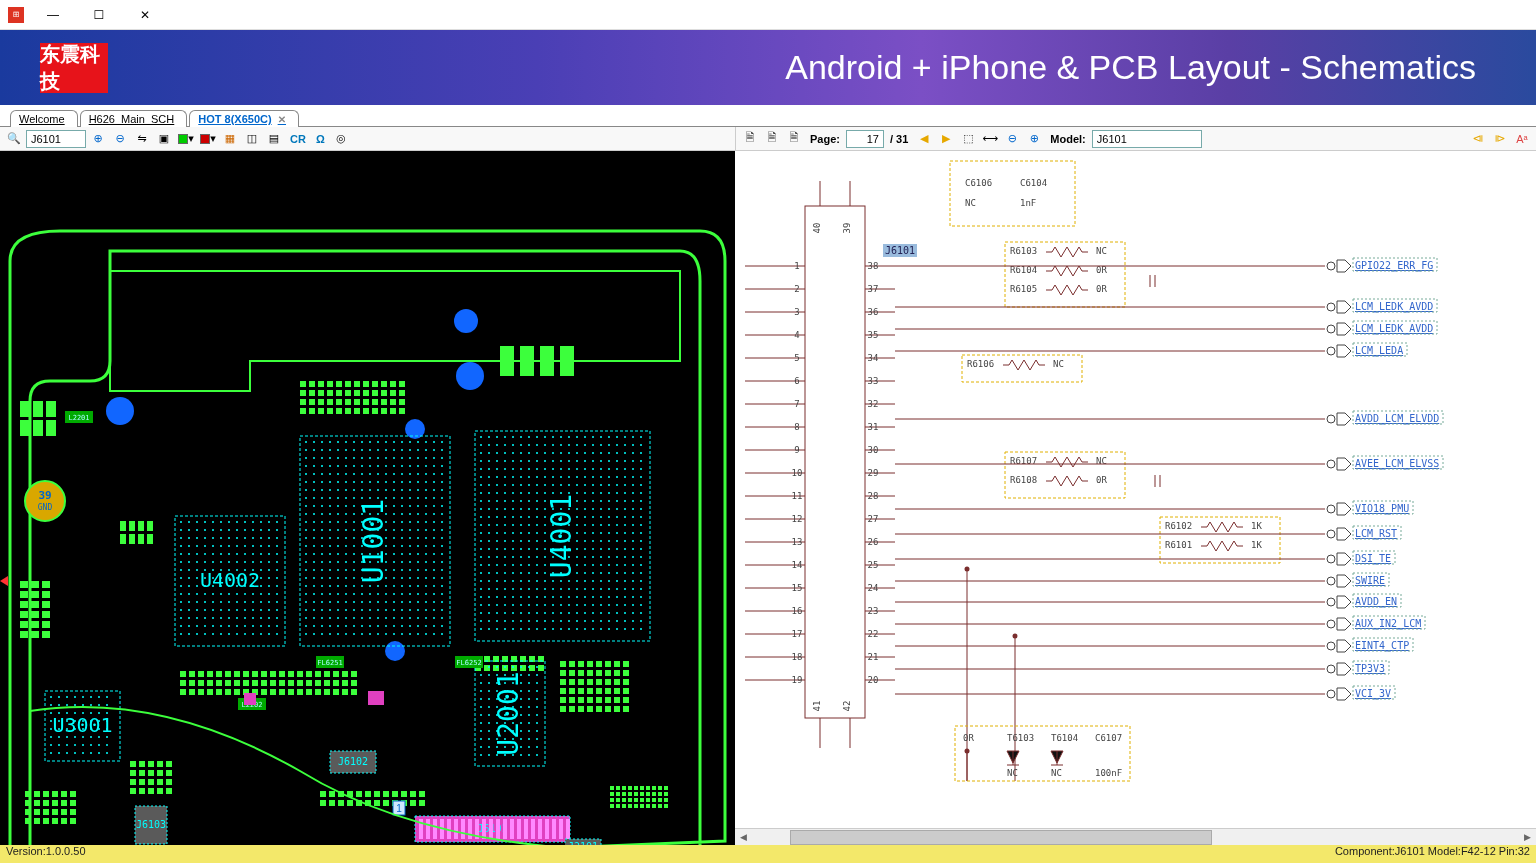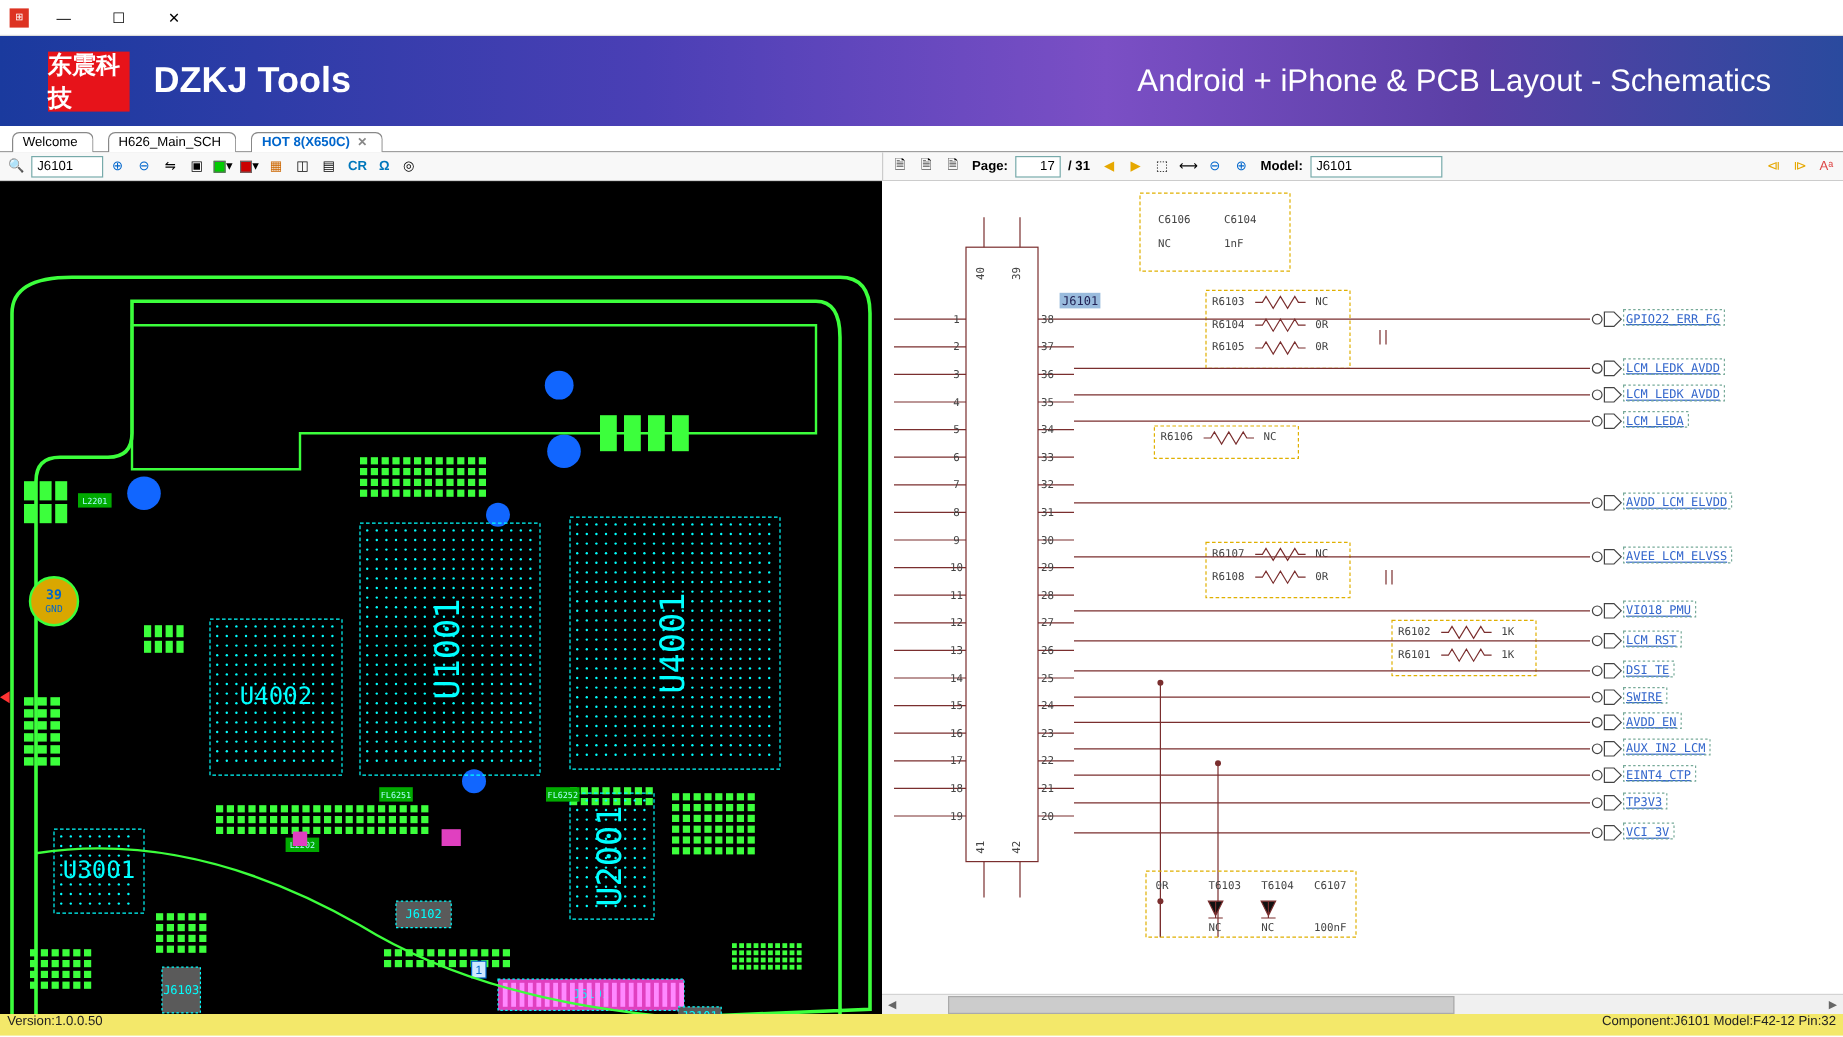--- a/index.html
+++ b/index.html
@@ -2,25 +2,25 @@
 <html><head>
 <meta charset="utf-8">
 <style>
 * { box-sizing: border-box; margin: 0; padding: 0; }
 body { font-family: "Segoe UI", Tahoma, sans-serif; font-size: 12px; background: #fff; overflow: hidden; width: 1536px; height: 864px; }
 .titlebar { height: 30px; background: #fff; display: flex; align-items: center; padding: 0 8px; border-bottom: 1px solid #ddd; }
 .titlebar .app-icon { width: 16px; height: 16px; background: #d32; margin-right: 6px; display: inline-flex; align-items: center; justify-content: center; color: #fff; font-size: 8px; }
 .titlebar .title { flex: 1; font-size: 12px; color: #000; }
 .titlebar .win-btn { width: 46px; height: 30px; display: flex; align-items: center; justify-content: center; color: #000; }
 .banner { height: 75px; background: linear-gradient(90deg, #1a3a9e 0%, #4a3fb5 35%, #7b4fc5 60%, #5a3fa5 80%, #2a4a9e 100%); display: flex; align-items: center; padding: 0 40px; color: #fff; position: relative; }
-.banner .logo { width: 68px; height: 50px; background: #e7131a; display: flex; align-items: center; justify-content: center; font-size: 20px; font-weight: bold; margin-right: 20px; color: #fff; }
+.banner .logo { width: 68px; height: 50px; background: #e7131a; display: flex; align-items: center; justify-content: center; font-size: 20px; font-weight: bold; margin-right: 0; color: #fff; }
 .banner .tool-name { font-size: 30px; font-weight: bold; }
-.banner .tagline { position: absolute; right: 60px; font-size: 26px; }
+.banner .tagline { position: absolute; right: 60px; font-size: 34px; }
 .tabbar { height: 22px; background: #fff; display: flex; align-items: flex-end; padding-left: 10px; border-bottom: 1px solid #888; }
-.tab { padding: 2px 12px 2px 8px; border: 1px solid #888; border-bottom: none; border-radius: 6px 6px 0 0; margin-right: 12px; font-size: 11px; background: #fff; position: relative; bottom: -1px; }
+.tab { padding: 2px 12px 2px 8px; border: 1px solid #888; border-bottom: none; border-radius: 6px 6px 0 0; margin-right: 2px; font-size: 11px; background: #fff; position: relative; bottom: -1px; text-decoration: underline; }
 .tab.active { color: #0066cc; font-weight: bold; }
 .tab .close { margin-left: 6px; color: #888; font-size: 10px; }
 .toolbar { height: 24px; display: flex; align-items: center; padding: 0 4px; gap: 2px; background: #f8f8f8; border-bottom: 1px solid #ccc; }
 .toolbar.right-tb { border-left: 1px solid #ccc; }
 .tb-btn { width: 20px; height: 20px; display: flex; align-items: center; justify-content: center; border: 1px solid transparent; border-radius: 3px; font-size: 11px; }
 .tb-search { width: 60px; height: 18px; border: 1px solid #7aa; font-size: 11px; padding: 0 4px; }
 .tb-label { font-size: 11px; padding: 0 4px; font-weight: bold; }
 .tb-input { width: 38px; height: 18px; border: 1px solid #7aa; font-size: 11px; text-align: right; padding: 0 4px; }
 .tb-find { width: 110px; height: 18px; border: 1px solid #7aa; font-size: 11px; padding: 0 4px; }
 .color-sq { width: 10px; height: 10px; display: inline-block; border: 1px solid #666; }
@@ -51,21 +51,20 @@
 
 <div class="titlebar">
   <span class="app-icon">⊞</span>
   <div class="win-btn">—</div>
   <div class="win-btn">☐</div>
   <div class="win-btn">✕</div>
 </div>
 
 <div class="banner">
   <div class="logo">东震科技</div>
-  <div class="tool-name">DZKJ Tools</div>
   <div class="tagline">Android + iPhone &amp; PCB Layout - Schematics</div>
 </div>
 
 <div class="tabbar">
   <div class="tab"><span>Welcome</span></div>
   <div class="tab"><span>H626_Main_SCH</span></div>
   <div class="tab active"><span>HOT 8(X650C)</span><span class="close">✕</span></div>
 </div>
 
 <div style="display:flex;">

